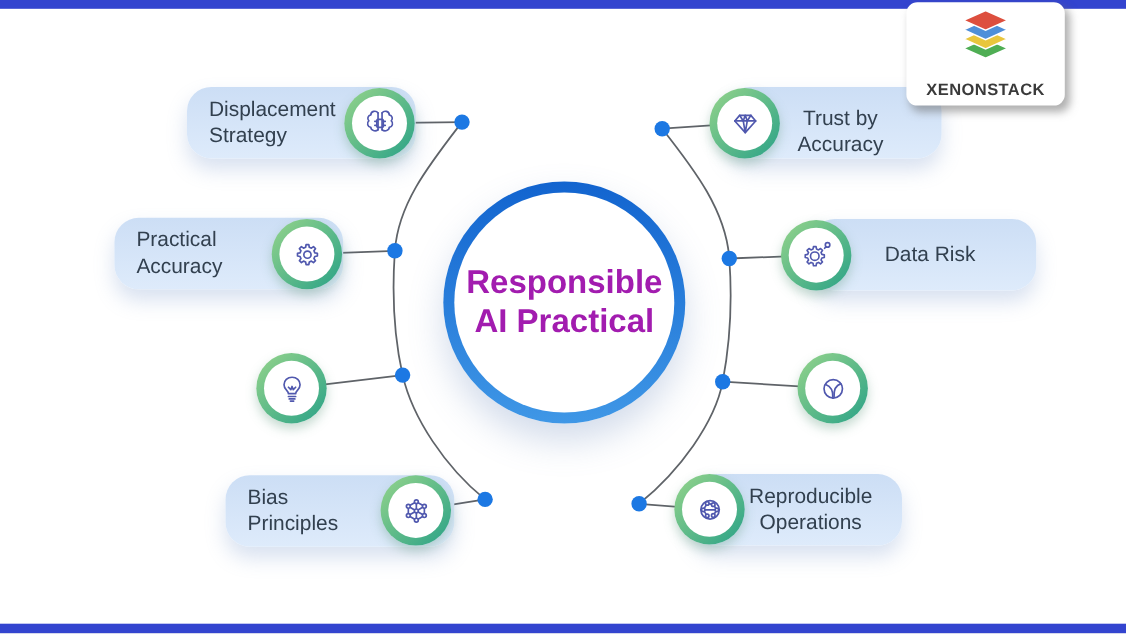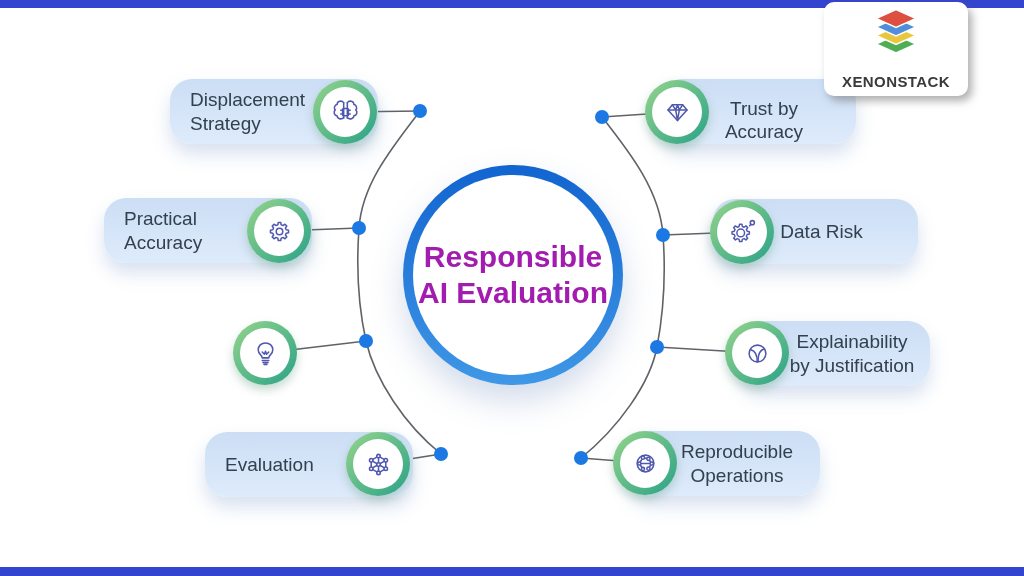--- a/index.html
+++ b/index.html
@@ -85,46 +85,43 @@
       <circle cx="602" cy="117" r="7"></circle>
       <circle cx="663" cy="235" r="7"></circle>
       <circle cx="657" cy="347" r="7"></circle>
       <circle cx="581" cy="458" r="7"></circle>
     </g>
   </svg>
 
   <div class="center-circle">
     <div class="center-inner">
       <span>Responsible</span>
-      <span>AI Evaluation</span>
+      <span>AI Practical</span>
     </div>
   </div>
 
   <div class="pill leftside" style="left:104px;top:198px;width:188px;">
     <span>Practical</span>
     <span>Accuracy</span>
   </div>
   <div class="pill leftside" style="left:170px;top:79px;width:188px;">
     <span>Displacement</span>
     <span>Strategy</span>
   </div>
   <div class="pill leftside" style="left:205px;top:432px;width:188px;">
-    <span>Evaluation</span>
+    <span>Bias</span>
+    <span>Principles</span>
   </div>
 
   <div class="pill rightside" style="left:660px;top:79px;width:196px;padding-left:34px;padding-right:22px;box-sizing:border-box;justify-content:flex-end;">
     <span>Trust by</span>
     <span>Accuracy</span>
   </div>
-  <div class="pill rightside" style="left:713px;top:199px;width:205px;padding-left:34px;padding-right:22px;box-sizing:border-box;">
+  <div class="pill rightside" style="left:737px;top:199px;width:205px;padding-left:34px;padding-right:22px;box-sizing:border-box;">
     <span>Data Risk</span>
-  </div>
-  <div class="pill rightside" style="left:740px;top:321px;width:190px;padding-left:44px;padding-right:10px;box-sizing:border-box;">
-    <span>Explainability</span>
-    <span>by Justification</span>
   </div>
   <div class="pill rightside" style="left:630px;top:431px;width:190px;padding-left:44px;padding-right:20px;box-sizing:border-box;">
     <span>Reproducible</span>
     <span>Operations</span>
   </div>
 
   <div class="badge" style="left:313px;top:80px;">
     <div class="badge-inner">
       <svg class="icon" viewBox="0 0 48 48">
         <path d="M21.5 10.5c-2.5-3.5-9-2.5-9 2.5-3.5.5-5 5-2.5 7.5-3 2.5-1.5 7.5 2.5 8 0 4 5.5 5.5 9 3"></path>

